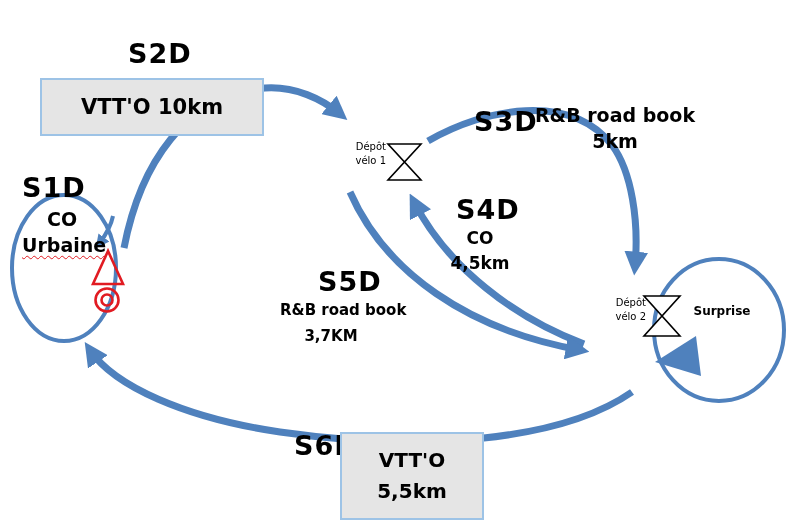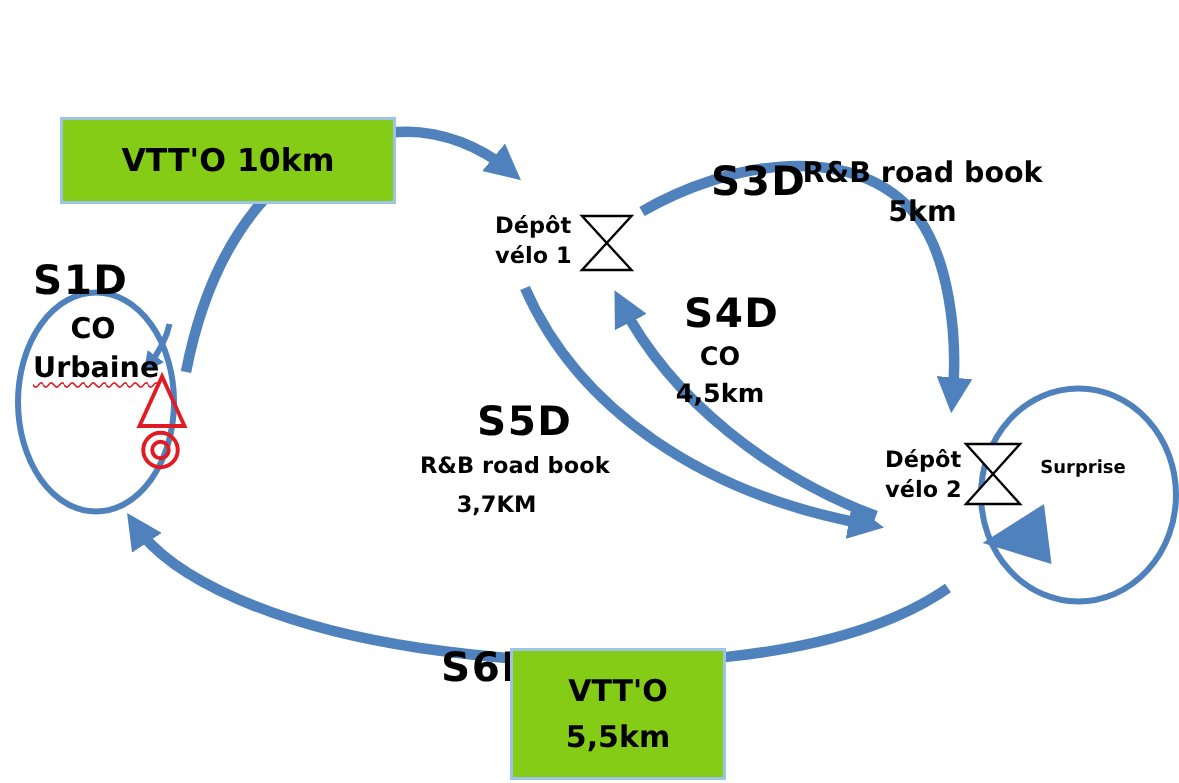--- a/index.html
+++ b/index.html
@@ -16,26 +16,26 @@
     font-family:"DejaVu Sans", sans-serif;
     color:var(--text);
     overflow:hidden;
   }
   .layer-svg{position:absolute;left:0;top:0;}
   .txt{position:absolute;white-space:nowrap;}
   .stage-label{font-size:27px;font-weight:700;letter-spacing:1px;}
   .big-desc{font-size:19px;font-weight:700;}
   .mid-desc{font-size:17px;font-weight:700;}
   .small-desc{font-size:15px;font-weight:700;}
-  .depot{font-size:15px;font-weight:700;text-align:left;line-height:1.35;}
+  .depot{font-size:10px;font-weight:400;text-align:right;line-height:1.35;}
   .center{text-align:center;}
   .box{
     position:absolute;
     border:2px solid var(--box-border);
-    background:#84cc16;
+    background:#e5e5e5;
     display:flex;flex-direction:column;
     align-items:center;justify-content:center;
     font-weight:700;
   }
   .box1{left:40px;top:78px;width:220px;height:54px;font-size:21px;}
   .box2{left:340px;top:412px;width:140px;height:84px;font-size:20px;line-height:1.55;margin-top:20px;}
   .wavy-red{text-decoration:underline wavy var(--symbol-red);text-decoration-thickness:1px;text-underline-offset:3px;}
 </style>
 </head>
 <body>
@@ -66,20 +66,21 @@
     <polygon points="696,336 701,376 655,362" fill="var(--arrow)"></polygon>
 
     <path d="M388 144 L421 144 L388 180 L421 180 Z" fill="#ffffff" stroke="#000000" stroke-width="1.6"></path>
     <path d="M644 296 L680 296 L644 336 L680 336 Z" fill="#ffffff" stroke="#000000" stroke-width="1.6"></path>
 
     <path d="M108 251 L93 284 L123 284 Z" fill="none" stroke="var(--symbol-red)" stroke-width="2.6"></path>
     <circle cx="107" cy="300" r="11.5" fill="none" stroke="var(--symbol-red)" stroke-width="2.6"></circle>
     <circle cx="107" cy="300" r="5.5" fill="none" stroke="var(--symbol-red)" stroke-width="2.6"></circle>
   </svg>
 
+  <div class="txt stage-label" style="left:128px;top:38px">S2D</div>
   <div class="txt stage-label" style="left:22px;top:172px">S1D</div>
   <div class="txt stage-label" style="left:474px;top:106px">S3D</div>
   <div class="txt stage-label" style="left:456px;top:194px">S4D</div>
   <div class="txt stage-label" style="left:318px;top:266px">S5D</div>
   <div class="txt stage-label" style="left:294px;top:430px">S6D</div>
 
   <div class="box box1">
     <span>VTT'O 10km</span>
   </div>
 

